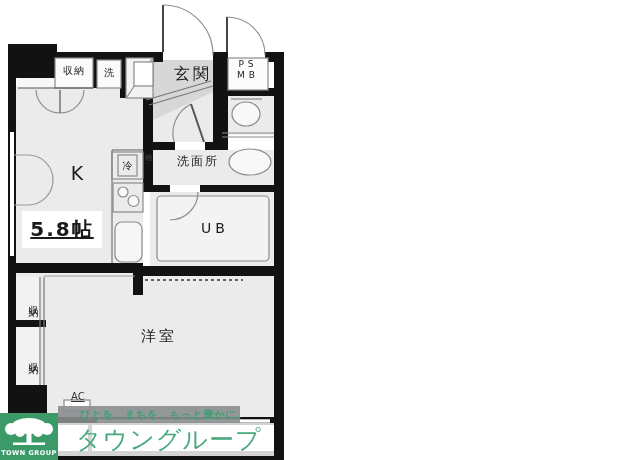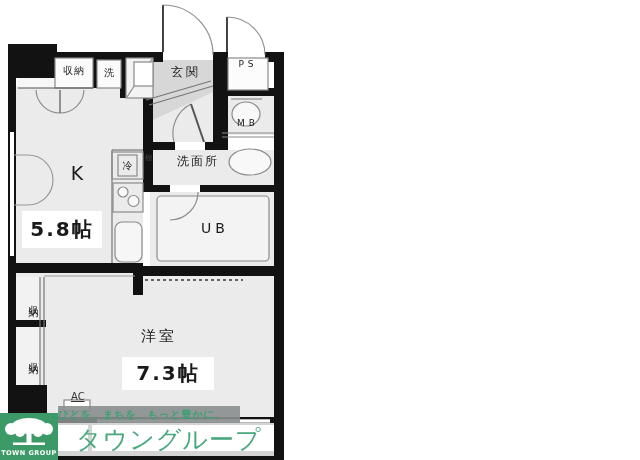--- a/index.html
+++ b/index.html
@@ -8,40 +8,40 @@
   .plan-svg{position:absolute;left:0;top:0;z-index:1;}
   .lbl{position:absolute;z-index:2;color:#1c1c1c;white-space:nowrap;}
   .ctr{text-align:center;}
   .v-label{writing-mode:vertical-rl;text-orientation:upright;letter-spacing:2px;
            font-size:10px;text-align:center;}
   .patch{position:absolute;z-index:2;background:#ffffff;display:flex;
          align-items:center;justify-content:center;font-weight:bold;}
   
   .lbl-storage-top{left:55px;top:64px;width:38px;font-size:10px;letter-spacing:1px;}
   .lbl-washer{left:97px;top:66px;width:24px;font-size:10px;}
-  .lbl-entrance{left:160px;top:64px;width:52px;font-size:12px;letter-spacing:3px;}
+  .lbl-entrance{left:160px;top:64px;width:52px;font-size:16px;letter-spacing:3px;text-align:right;}
   .lbl-ps{left:233px;top:59px;width:30px;font-size:9px;letter-spacing:4px;}
-  .lbl-mb{left:233px;top:70px;width:30px;font-size:9px;letter-spacing:4px;margin-top:48px;}
+  .lbl-mb{left:233px;top:70px;width:30px;font-size:9px;letter-spacing:4px;}
   .lbl-fridge{left:118px;top:159px;width:19px;font-size:10px;}
   .lbl-shelf{left:145px;top:153px;font-size:7px;color:#444;}
   .lbl-washroom{left:161px;top:153px;width:74px;font-size:12px;letter-spacing:2px;}
   .lbl-k{left:62px;top:162px;width:30px;font-size:19px;}
   .lbl-ub{left:192px;top:220px;width:46px;font-size:14px;letter-spacing:4px;}
   .lbl-storage-1{left:16px;top:281px;width:24px;height:36px;}
   .lbl-storage-2{left:16px;top:338px;width:24px;height:36px;}
   .lbl-western{left:128px;top:327px;width:62px;font-size:15px;letter-spacing:3px;text-align:center;}
   .lbl-ac{left:71px;top:391px;font-size:10px;color:#333;text-decoration:underline;}
   .lbl-balcony{left:92px;top:431px;font-size:13px;letter-spacing:2px;color:#222;margin-top:38px;}
-  .patch-k-size{left:22px;top:211px;width:80px;height:37px;font-size:20px;letter-spacing:2px;}
+  .patch-k-size{left:22px;top:211px;width:80px;height:37px;font-size:20px;letter-spacing:2px;text-decoration:underline;}
   .patch-western-size{left:122px;top:357px;width:92px;height:33px;font-size:20px;letter-spacing:2px;}
   
   .wm-grayband{position:absolute;left:58px;top:406px;width:182px;height:17px;z-index:3;
                background:rgba(138,142,142,0.9);display:flex;align-items:center;}
   .wm-tagline{font-size:10.5px;font-weight:bold;color:#3ea173;letter-spacing:0.5px;
-              padding-left:0;white-space:nowrap;text-align:right;}
+              padding-left:22px;white-space:nowrap;text-align:right;}
   .wm-whiteband{position:absolute;left:58px;top:423px;width:216px;height:33px;z-index:3;
                 background:rgba(255,255,255,0.82);display:flex;align-items:center;}
   .wm-brand{font-size:25px;font-weight:normal;color:#49a87e;letter-spacing:1px;
             padding-left:18px;white-space:nowrap;}
   .wm-logo{position:absolute;left:0;top:413px;width:58px;height:47px;z-index:4;
            background:#3c9a68;}
   .wm-logo-caption{position:absolute;left:0;bottom:3px;width:100%;text-align:center;
                    color:#ffffff;font-size:6.5px;font-weight:bold;letter-spacing:0.5px;}
 </style>
 </head>
@@ -154,21 +154,20 @@
   <div class="lbl ctr lbl-mb">MB</div>
   <div class="lbl ctr lbl-fridge">冷</div>
   <div class="lbl lbl-shelf">棚</div>
   <div class="lbl ctr lbl-washroom">洗面所</div>
   <div class="lbl ctr lbl-k">K</div>
   <div class="patch patch-k-size">5.8帖</div>
   <div class="lbl ctr lbl-ub">UB</div>
   <div class="lbl v-label lbl-storage-1">収納</div>
   <div class="lbl v-label lbl-storage-2">収納</div>
   <div class="lbl ctr lbl-western">洋室</div>
-  <div class="patch patch-western-size">7.3帖</div>
   <div class="lbl lbl-ac">AC</div>
   <div class="lbl lbl-balcony">バルコニー</div>
 
   <div class="wm-grayband">
     <span class="wm-tagline">ひとを、まちを、もっと豊かに。</span>
   </div>
   <div class="wm-whiteband">
     <span class="wm-brand">タウングループ</span>
   </div>
   <div class="wm-logo">

